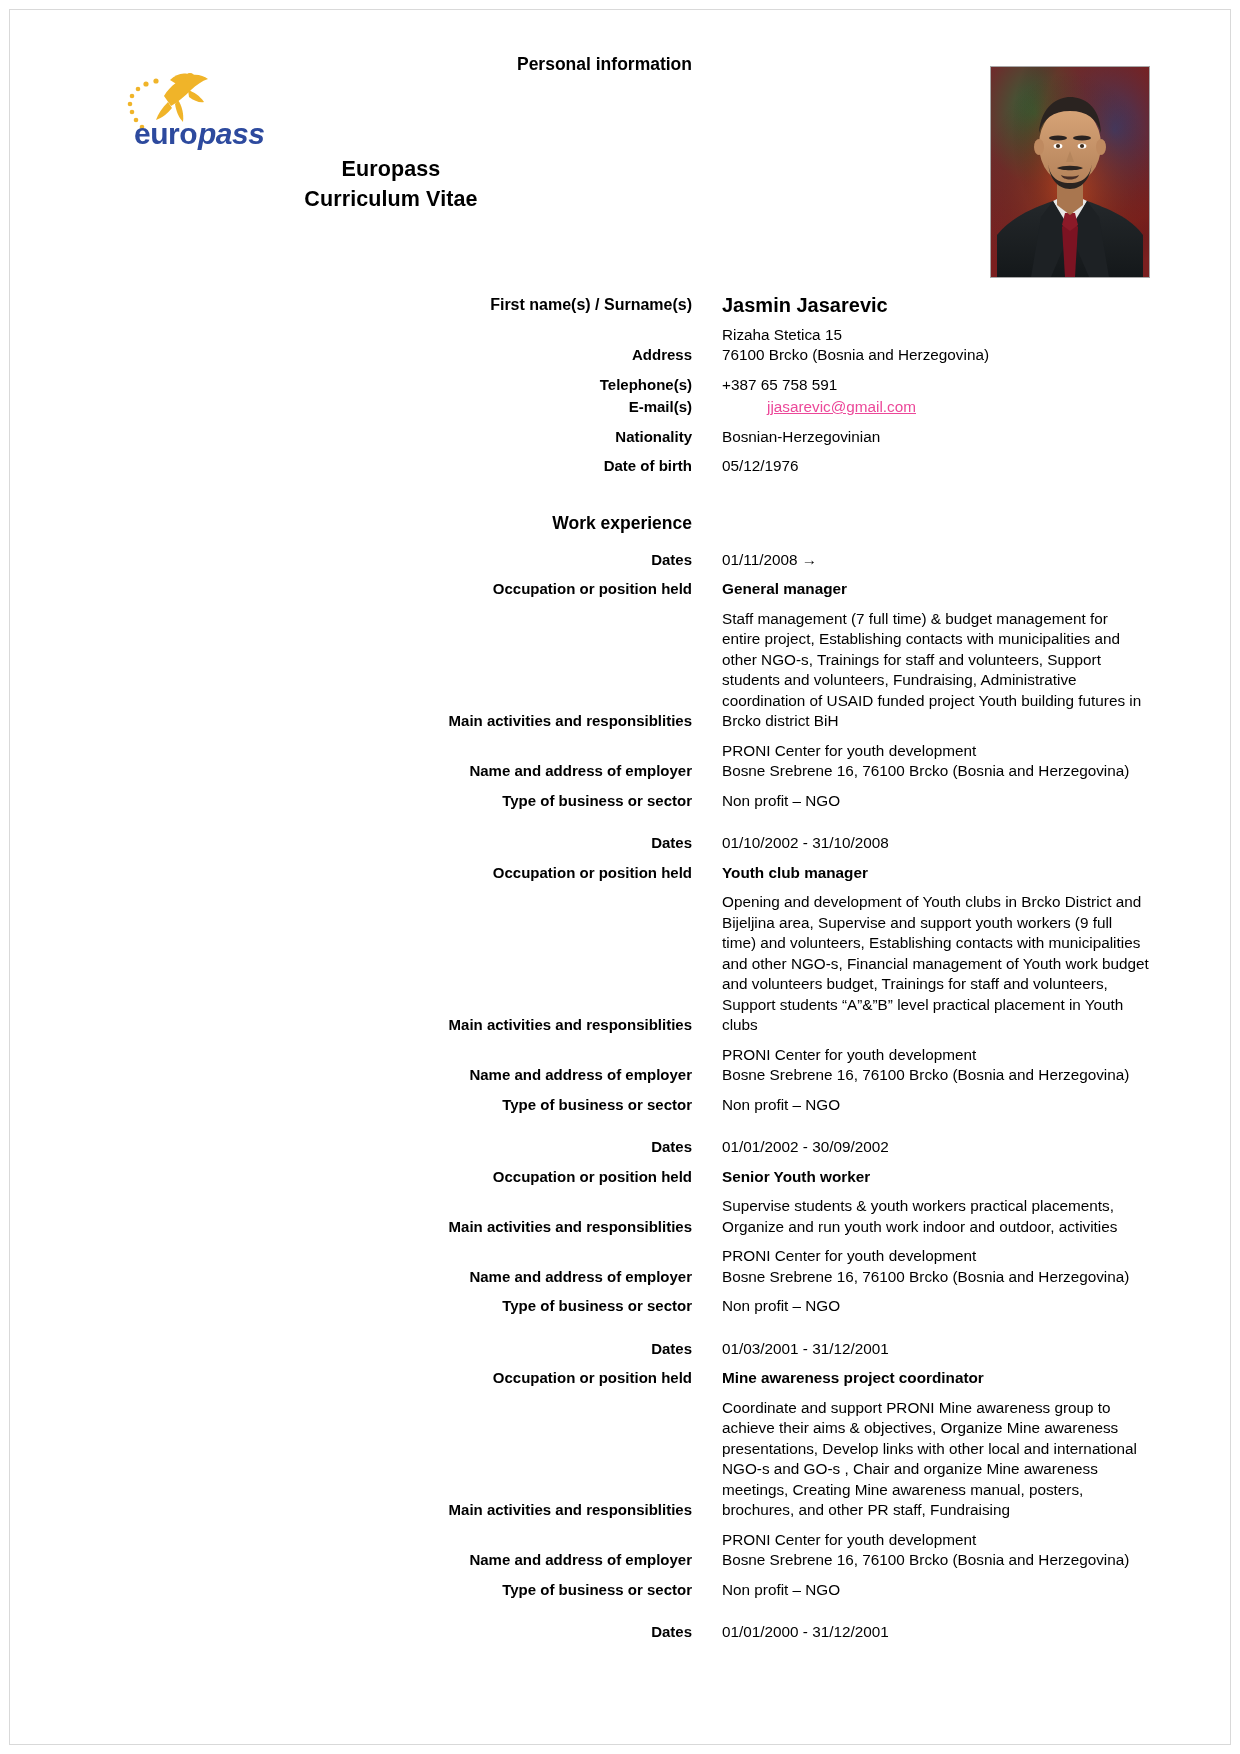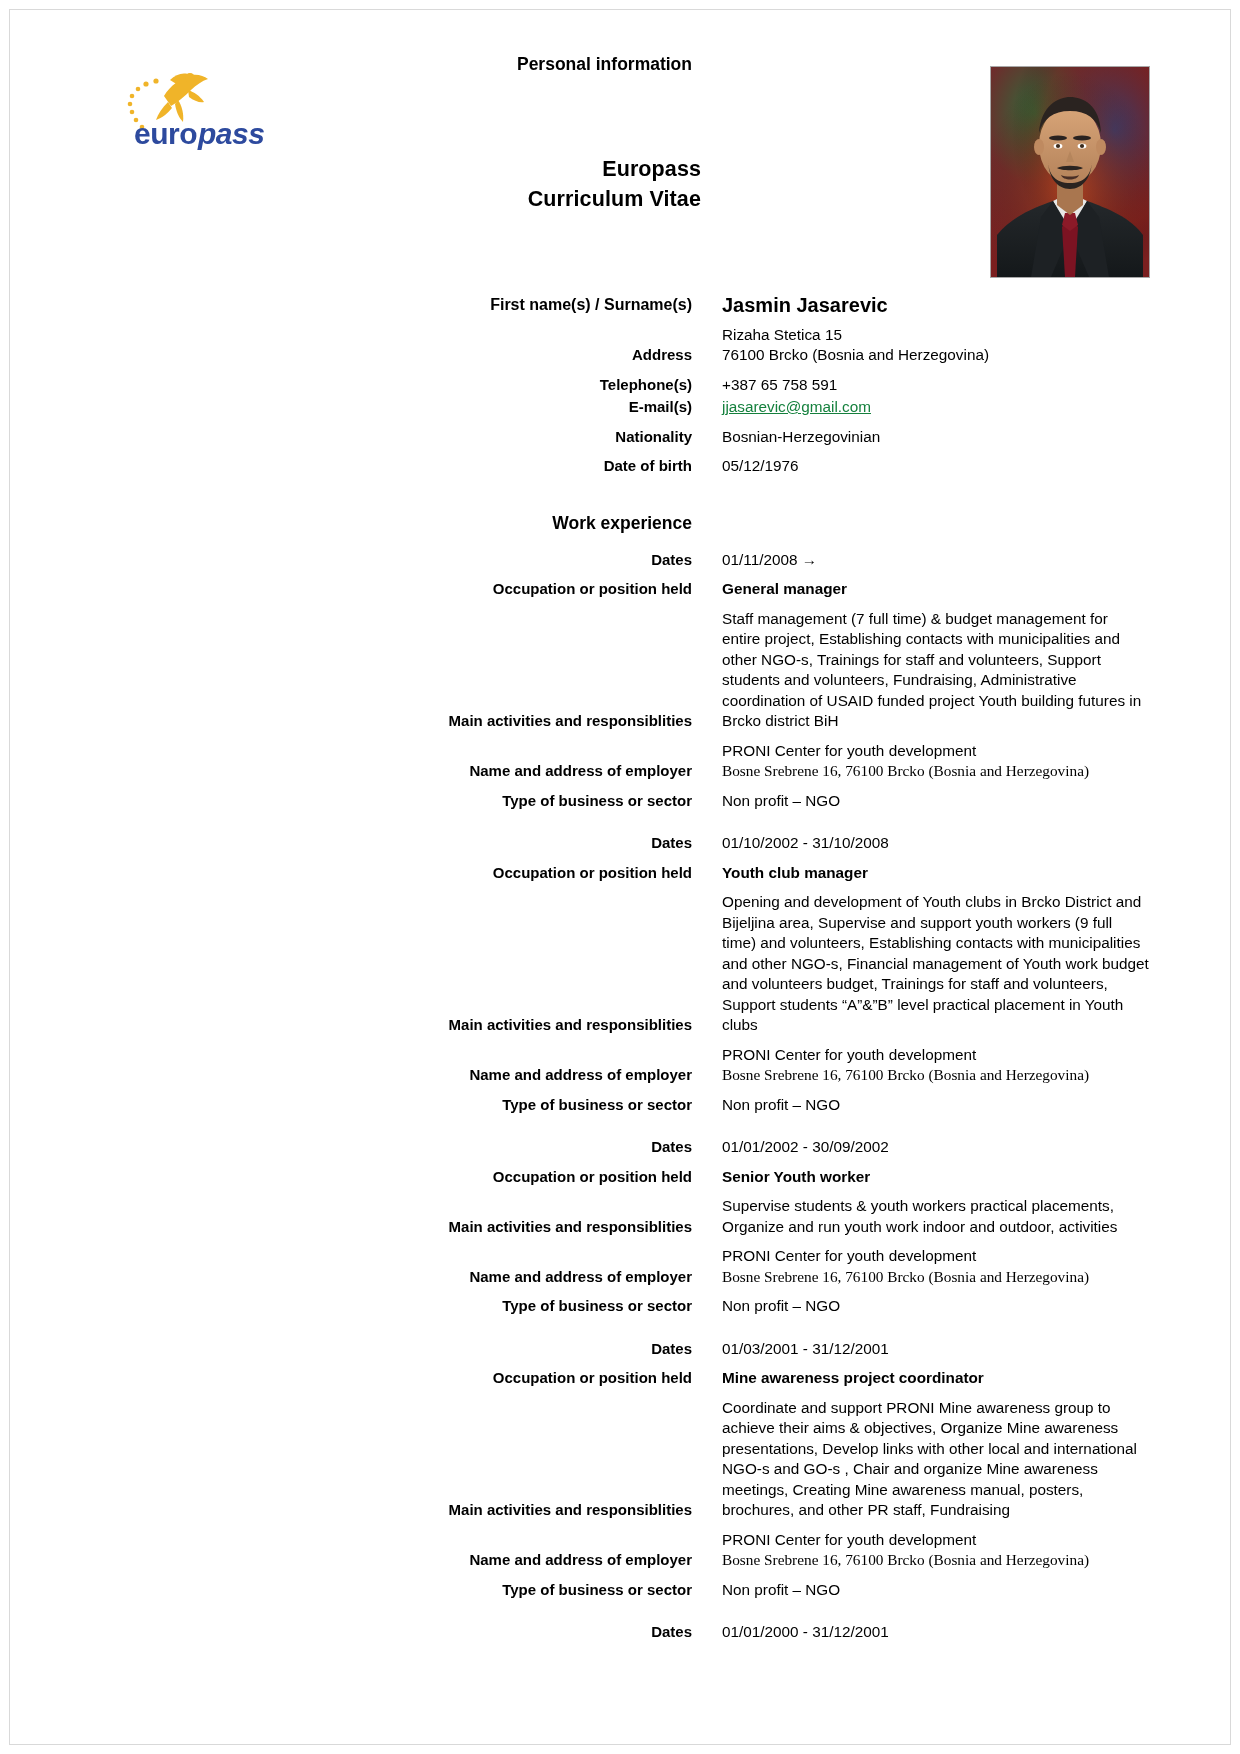--- a/index.html
+++ b/index.html
@@ -47,23 +47,23 @@
     right: 0px; top: 12px;
     width: 160px; height: 212px;
     border: 1px solid #a8a8a8;
     overflow: hidden;
     background: #3a2b2b;
   }
   .photo svg { display: block; }
 
   .title-block {
     position: absolute;
-    left: 9px; top: 100px;
+    left: 0; top: 100px;
     width: 630px;
-    text-align: right;
+    text-align: center;
     padding-right: 28px;
   }
   .title-line {
     font-size: 21.5px;
     font-weight: bold;
     line-height: 30px;
     letter-spacing: 0.1px;
   }
 
   .section-head {
@@ -93,27 +93,28 @@
     font-weight: bold;
   }
   .row .label.bold { font-weight: bold; font-size: 16px; }
   .row .value {
     flex: 1 1 auto;
     font-size: 15.3px;
     line-height: 20.5px;
     padding-left: 2px;
   }
   .row .value.bold { font-weight: bold; }
-  .row .value .sub { font-weight: normal; font-family: Liberation Serif, serif; }
+  .row .value .sub { font-weight: normal; }
   .row.gap-sm { margin-top: 9px; align-items: flex-end; }
   .row.gap-lg { margin-top: 22px; }
 
   a.email {
-    color: #15803d;
+    color: #ec4899;
     text-decoration: underline;
+    margin-left: 45px;
   }
 
   .sect-title {
     font-size: 17.5px;
     font-weight: bold;
     width: 630px;
     text-align: right;
     padding-right: 28px;
     margin-top: 36px;
     margin-bottom: 16px;

